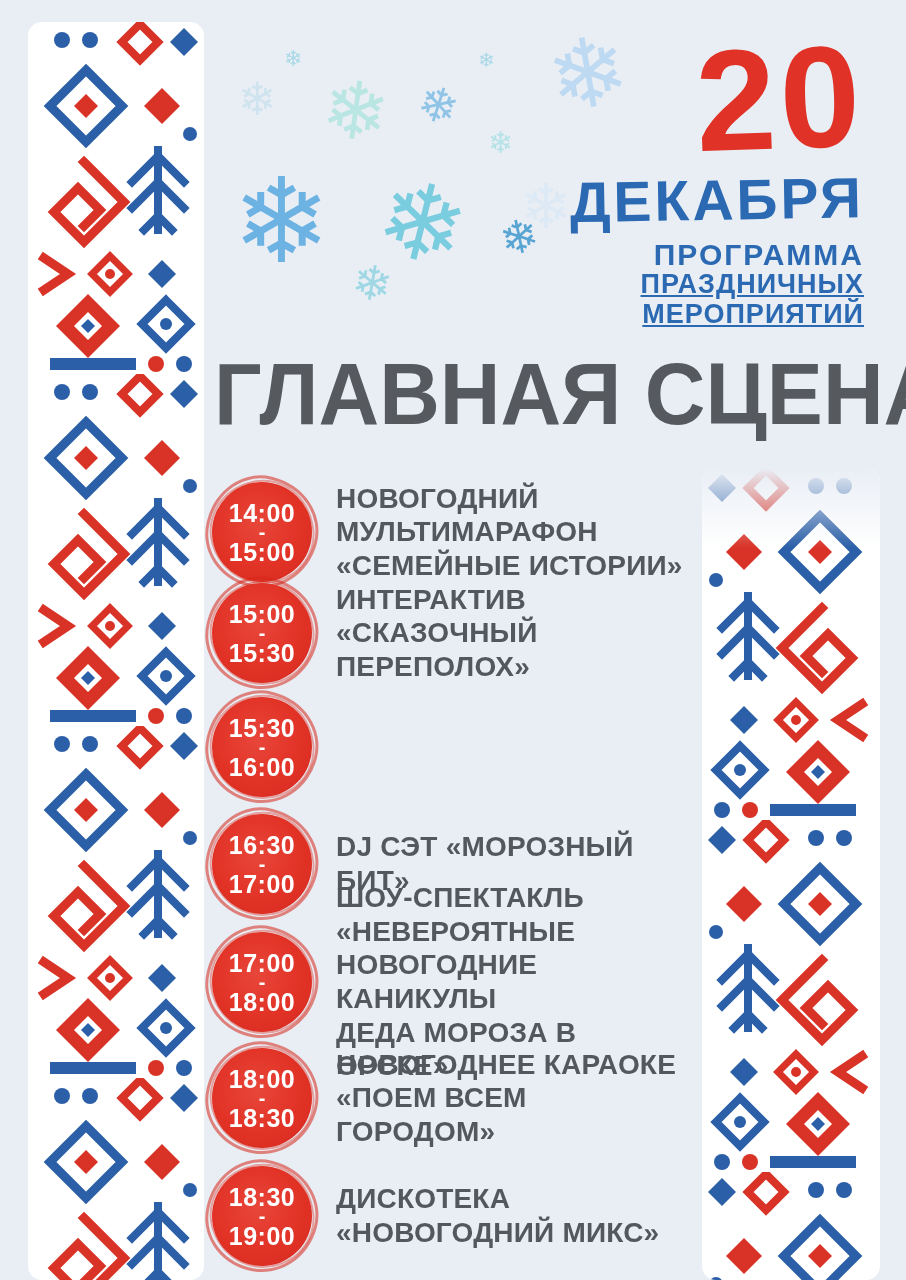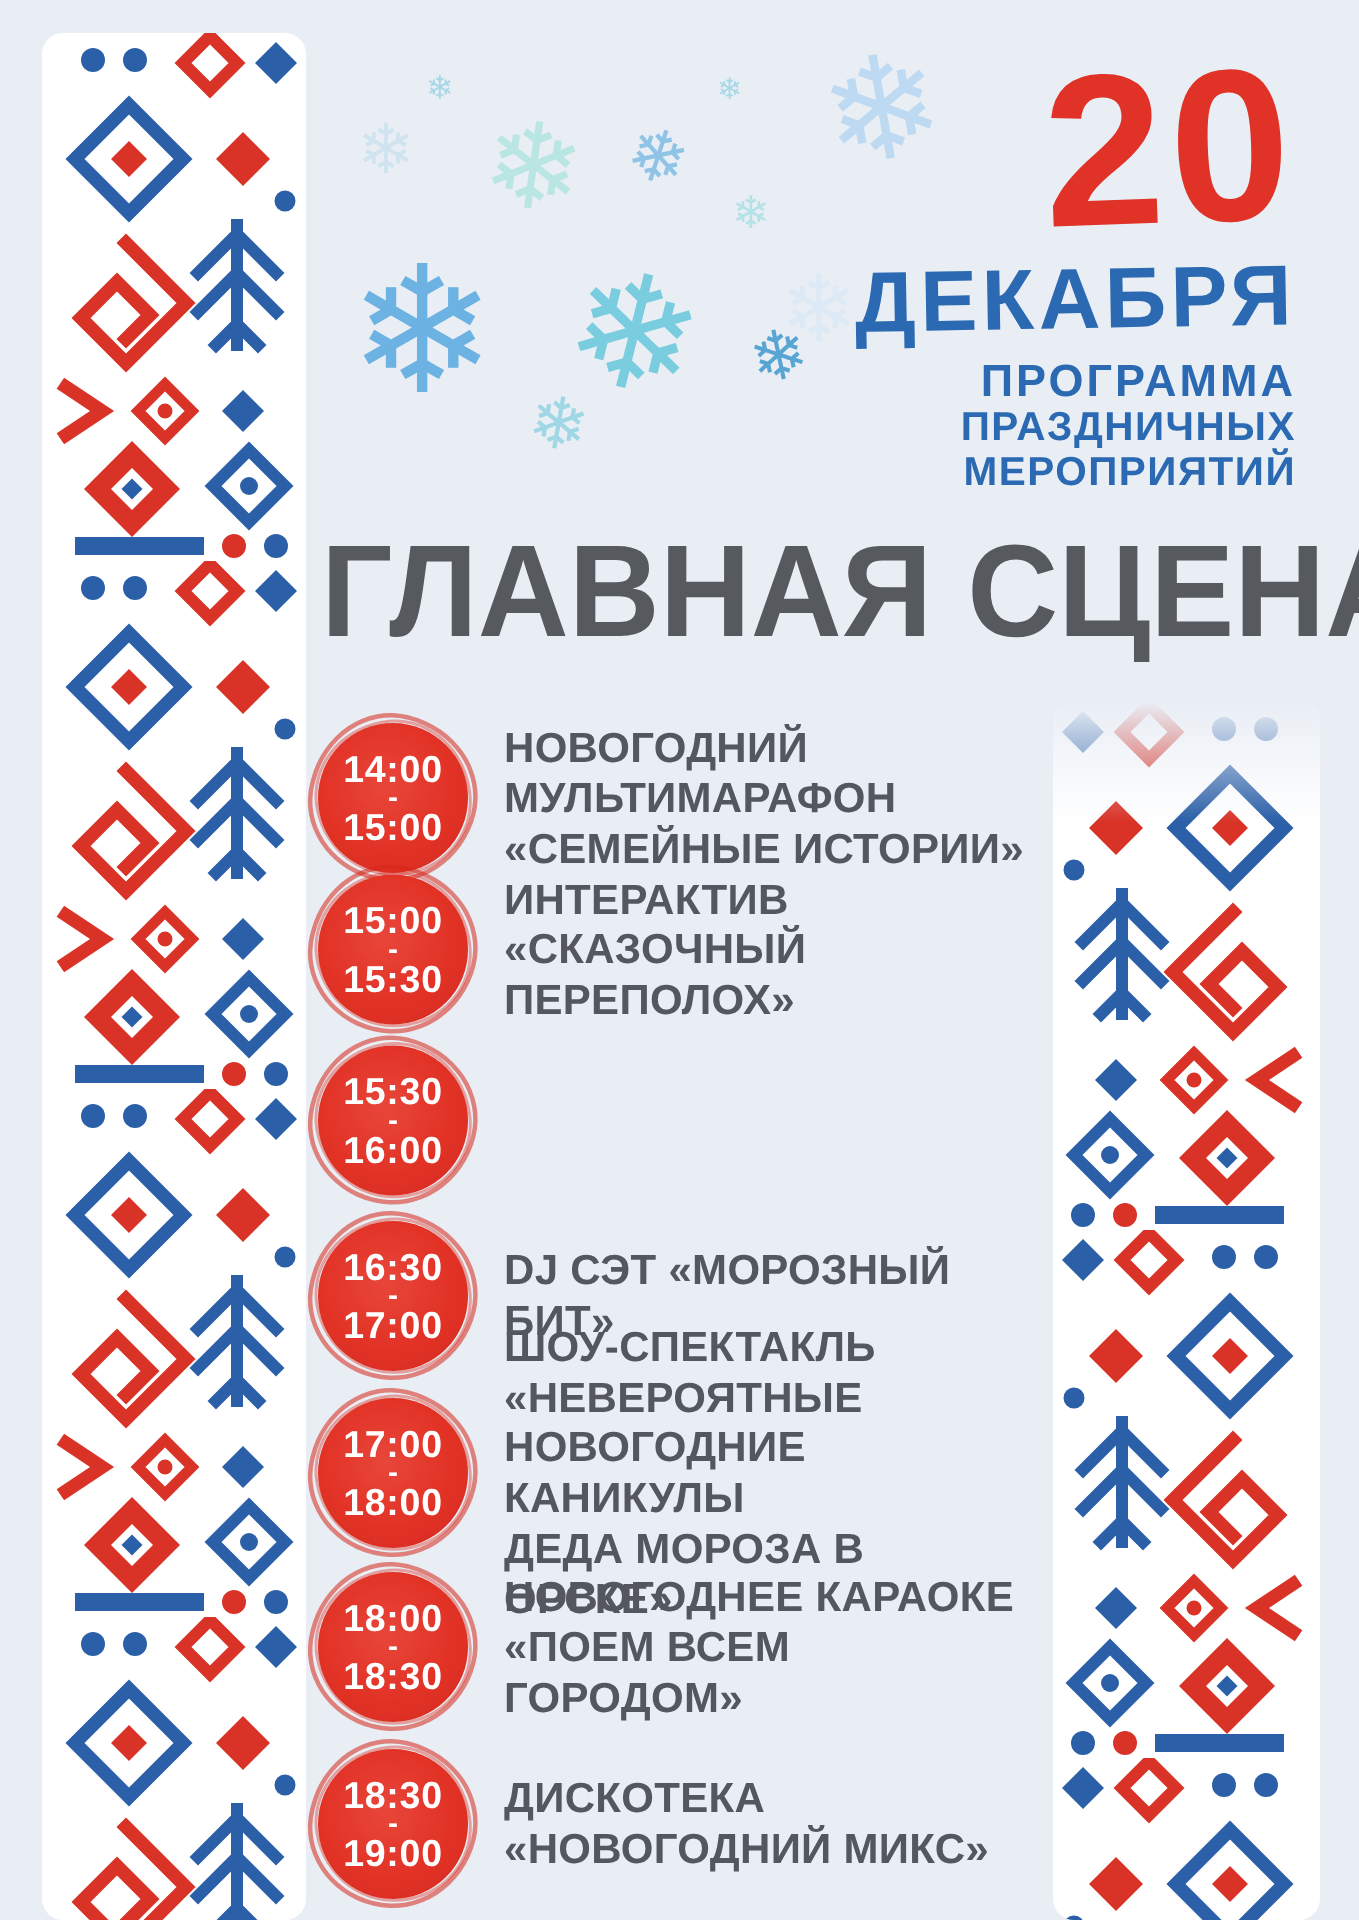--- a/index.html
+++ b/index.html
@@ -45,21 +45,21 @@
     font-size:57px;font-weight:bold;color:#2b6ab3;
     letter-spacing:3px;line-height:1.02;margin-top:2px;
     transform:rotate(-1deg);
   }
   .program-line1{
     font-size:30px;font-weight:bold;color:#2b6ab3;
     letter-spacing:2px;margin-top:8px;line-height:1.05;
   }
   .program-line2{
     font-size:27px;font-weight:bold;color:#2b6ab3;
-    letter-spacing:1px;line-height:1.1;
+    letter-spacing:1px;line-height:1.1;text-decoration:underline;
   }
   
   .main-title{
     position:absolute;left:214px;top:344px;width:668px;
     text-align:center;
     font-size:84px;font-weight:bold;color:#56595e;
     letter-spacing:0px;white-space:nowrap;
     transform:scaleY(1.04);transform-origin:top center;
   }
   

